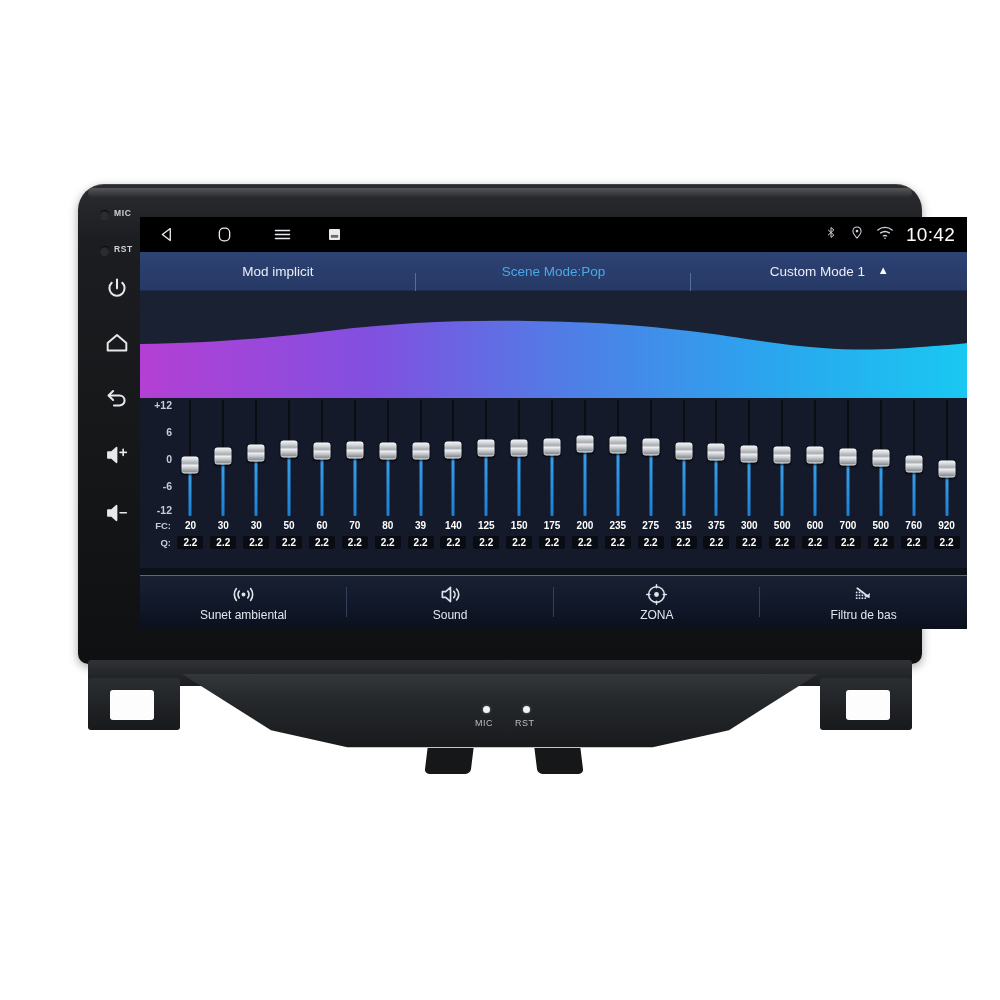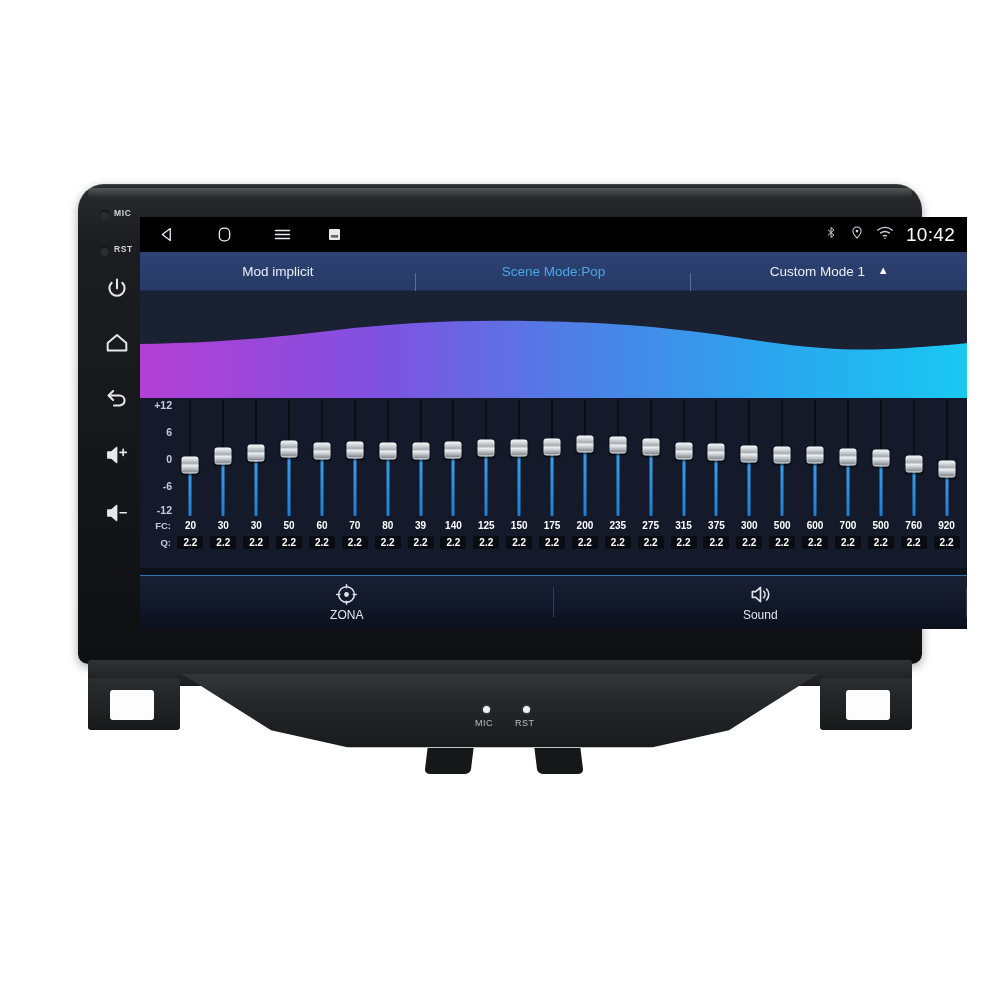--- a/index.html
+++ b/index.html
@@ -463,48 +463,83 @@
               </div>
               <div class="qcellwrap">
                 <div class="qcell">2.2</div>
               </div>
             </div>
         </div>
       </div>
 
       <div class="tabbar">
 
+        <div class="tab">
+          <div class="ticon">
+            <svg width="23" height="23" viewBox="0 0 24 24" fill="none" stroke="currentColor" stroke-width="1.7" stroke-linecap="round">
+              <circle cx="12" cy="12" r="2" fill="currentColor" stroke="none"></circle>
+              <path d="M7.6 8.4 A6 6 0 0 0 7.6 15.6"></path>
+              <path d="M16.4 8.4 A6 6 0 0 1 16.4 15.6"></path>
+              <path d="M4.6 5.8 A10 10 0 0 0 4.6 18.2"></path>
+              <path d="M19.4 5.8 A10 10 0 0 1 19.4 18.2"></path>
+            </svg>
+          </div>
+          <div class="tlbl">Sunet ambiental</div>
+          <span class="tabsep"></span>
+        </div>
+
+        <div class="tab">
+          <div class="ticon">
+            <svg width="23" height="23" viewBox="0 0 24 24" fill="none" stroke="currentColor" stroke-width="1.7" stroke-linejoin="round" stroke-linecap="round">
+              <path d="M3.5 9 H7 L12 4.6 V19.4 L7 15 H3.5 Z"></path>
+              <path d="M15.4 8.8 A4.6 4.6 0 0 1 15.4 15.2"></path>
+              <path d="M18.3 6.3 A8.2 8.2 0 0 1 18.3 17.7"></path>
+            </svg>
+          </div>
+          <div class="tlbl">Sound</div>
+          <span class="tabsep"></span>
+        </div>
 
         <div class="tab">
           <div class="ticon">
             <svg width="23" height="23" viewBox="0 0 24 24" fill="none" stroke="currentColor" stroke-width="1.6" stroke-linecap="round">
               <circle cx="12" cy="12" r="8.2"></circle>
               <circle cx="12" cy="12" r="2.5" fill="currentColor" stroke="none"></circle>
               <path d="M12 1.8 V5"></path>
                 <path d="M12 19 V22.2"></path>
               <path d="M1.8 12 H5"></path>
                 <path d="M19 12 H22.2"></path>
             </svg>
           </div>
           <div class="tlbl">ZONA</div>
           <span class="tabsep"></span>
         </div>
 
         <div class="tab">
           <div class="ticon">
-            <svg width="23" height="23" viewBox="0 0 24 24" fill="none" stroke="currentColor" stroke-width="1.7" stroke-linejoin="round" stroke-linecap="round">
-              <path d="M3.5 9 H7 L12 4.6 V19.4 L7 15 H3.5 Z"></path>
-              <path d="M15.4 8.8 A4.6 4.6 0 0 1 15.4 15.2"></path>
-              <path d="M18.3 6.3 A8.2 8.2 0 0 1 18.3 17.7"></path>
+            <svg width="23" height="23" viewBox="0 0 24 24" fill="none" stroke="currentColor" stroke-width="1.5" stroke-linecap="round">
+              <g fill="currentColor" stroke="none">
+                <rect x="4" y="9" width="1.7" height="1.7"></rect>
+                  <rect x="7" y="9" width="1.7" height="1.7"></rect>
+                  <rect x="10" y="9" width="1.7" height="1.7"></rect>
+                <rect x="4" y="12" width="1.7" height="1.7"></rect>
+                  <rect x="7" y="12" width="1.7" height="1.7"></rect>
+                  <rect x="10" y="12" width="1.7" height="1.7"></rect>
+                  <rect x="13" y="12" width="1.7" height="1.7"></rect>
+                <rect x="4" y="15" width="1.7" height="1.7"></rect>
+                  <rect x="7" y="15" width="1.7" height="1.7"></rect>
+                  <rect x="10" y="15" width="1.7" height="1.7"></rect>
+                  <rect x="13" y="15" width="1.7" height="1.7"></rect>
+              </g>
+              <path d="M5.5 5.5 L17.5 14.5" stroke-width="1.8"></path>
+              <path d="M18.8 10.4 L18.2 15.4 L13.3 14.4 Z" fill="currentColor" stroke="none"></path>
             </svg>
           </div>
-          <div class="tlbl">Sound</div>
-          <span class="tabsep"></span>
-        </div>
-
+          <div class="tlbl">Filtru de bas</div>
+        </div>
       </div>
 
     </div>
   </div>
 
   <div class="bracket">
     <div class="brk-bar"></div>
     <div class="brk-wing l">
       <div class="brk-cut l"></div>
     </div>

